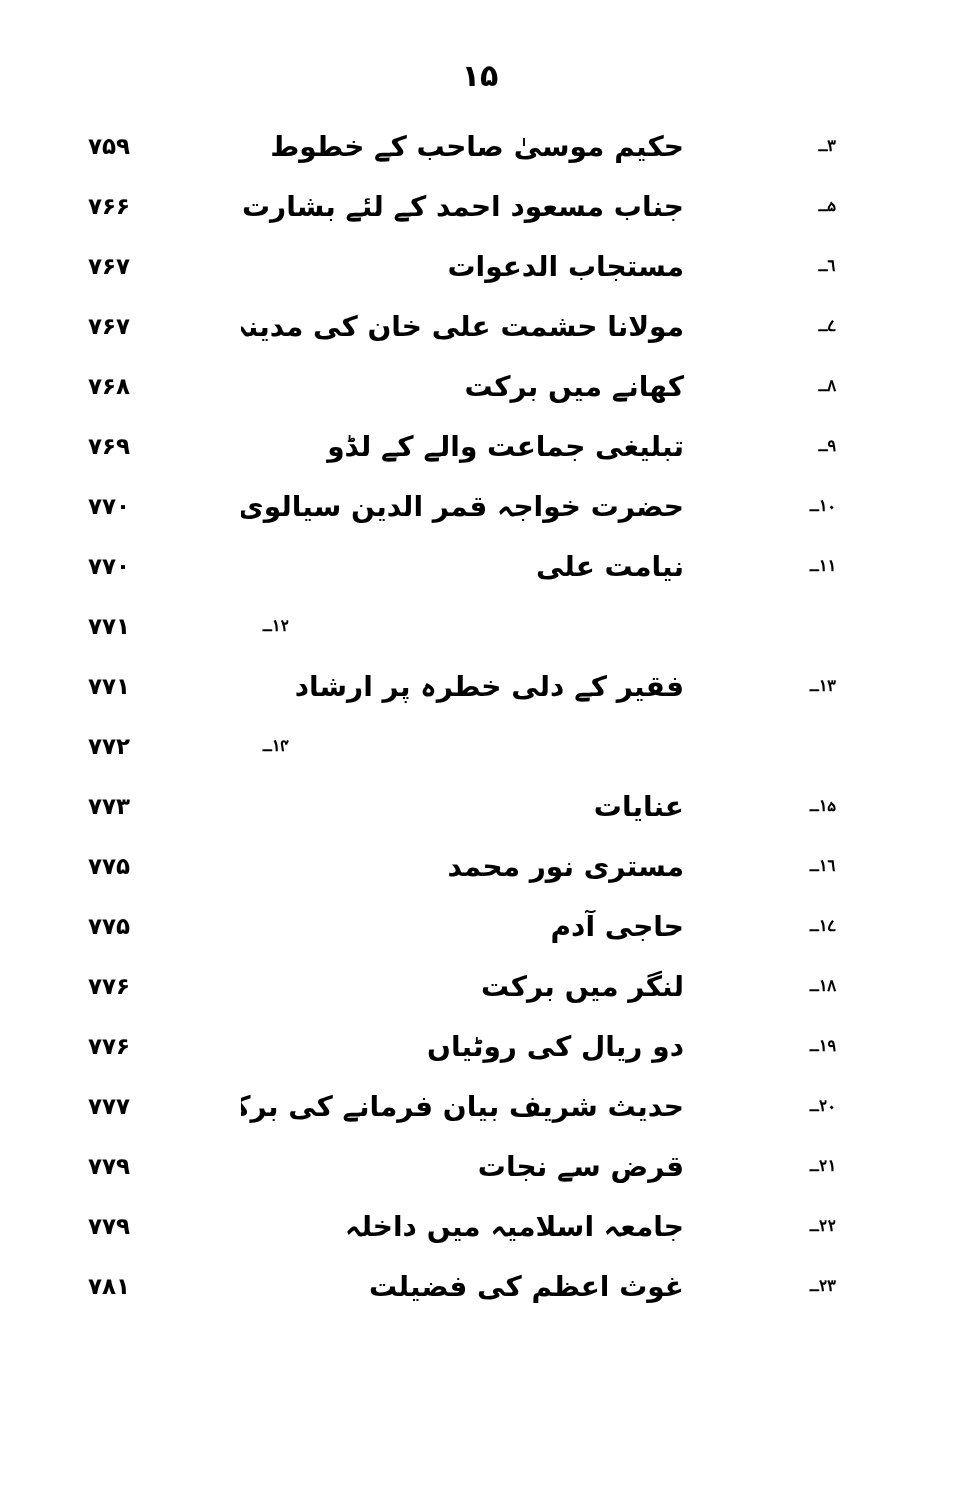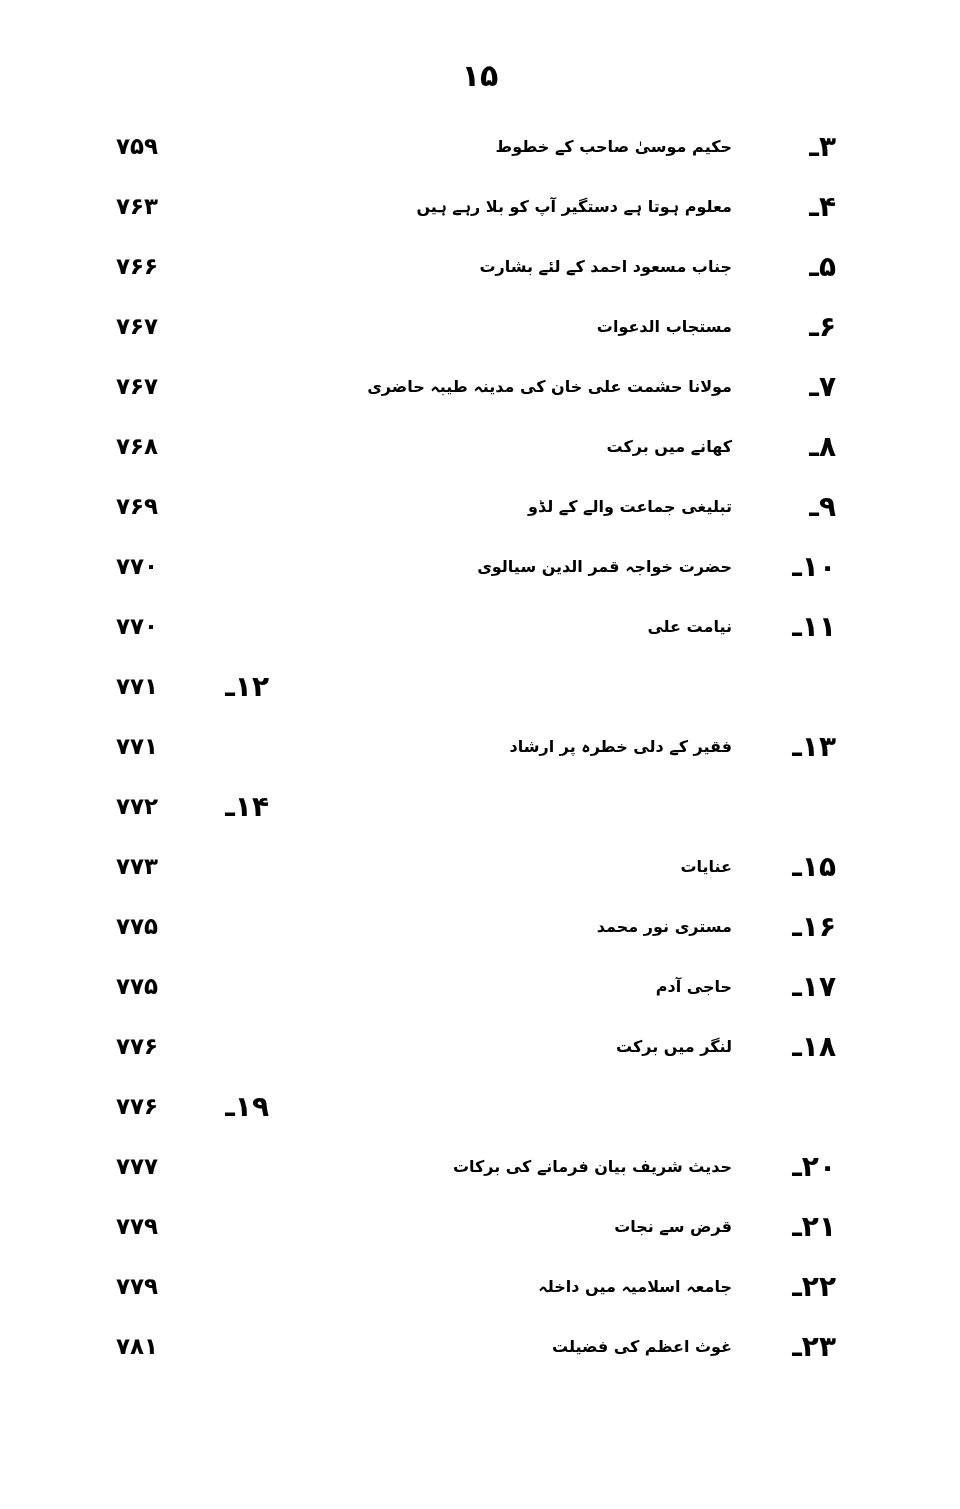--- a/index.html
+++ b/index.html
@@ -31,76 +31,73 @@
   .toc {
     position: absolute;
     top: 116px;
     left: 0;
     width: 960px;
   }
   .row {
     display: flex;
     align-items: center;
     height: 60px;
-    padding-left: 116px;
+    padding-left: 88px;
     padding-right: 124px;
     box-sizing: border-box;
+    gap: 48px;
   }
   .col-page {
     width: 105px;
     flex: 0 0 auto;
     text-align: left;
     font-size: 23px;
     font-weight: bold;
     letter-spacing: 1px;
     direction: rtl;
     unicode-bidi: plaintext;
   }
   .col-title {
     flex: 1 1 auto;
     direction: rtl;
     text-align: left; 
     text-align: right;
-    font-size: 16px;
+    font-size: 28px;
     font-weight: bold;
     padding-left: 4px;
     padding-right: 56px; 
     white-space: nowrap;
     overflow: hidden;
   }
   .col-serial {
     flex: 0 0 auto;
     min-width: 48px;
     direction: rtl;
     text-align: left; 
     text-align: right;
-    font-size: 28px;
+    font-size: 15px;
     font-weight: bold;
     white-space: nowrap;
+    font-family: Liberation Serif, serif;
   }
 </style>
 </head>
 <body>
 
 <div class="page">
 
   <div class="page-number">۱۵</div>
 
   <div class="toc">
     <div class="row">
       <div class="col-page">۷۵۹</div>
       <div class="col-title">حکیم موسیٰ صاحب کے خطوط</div>
       <div class="col-serial">۳ـ</div>
     </div>
 
-    <div class="row">
-      <div class="col-page">۷۶۳</div>
-      <div class="col-title">معلوم ہوتا ہے دستگیر آپ کو بلا رہے ہیں</div>
-      <div class="col-serial">۴ـ</div>
-    </div>
 
     <div class="row">
       <div class="col-page">۷۶۶</div>
       <div class="col-title">جناب مسعود احمد کے لئے بشارت</div>
       <div class="col-serial">۵ـ</div>
     </div>
 
     <div class="row">
       <div class="col-page">۷۶۷</div>
       <div class="col-title">مستجاب الدعوات</div>
@@ -172,20 +169,21 @@
     </div>
 
     <div class="row">
       <div class="col-page">۷۷۶</div>
       <div class="col-title">لنگر میں برکت</div>
       <div class="col-serial">۱۸ـ</div>
     </div>
 
     <div class="row">
       <div class="col-page">۷۷۶</div>
+      <div class="col-title">دو ریال کی روٹیاں</div>
       <div class="col-serial">۱۹ـ</div>
     </div>
 
     <div class="row">
       <div class="col-page">۷۷۷</div>
       <div class="col-title">حدیث شریف بیان فرمانے کی برکات</div>
       <div class="col-serial">۲۰ـ</div>
     </div>
 
     <div class="row">

